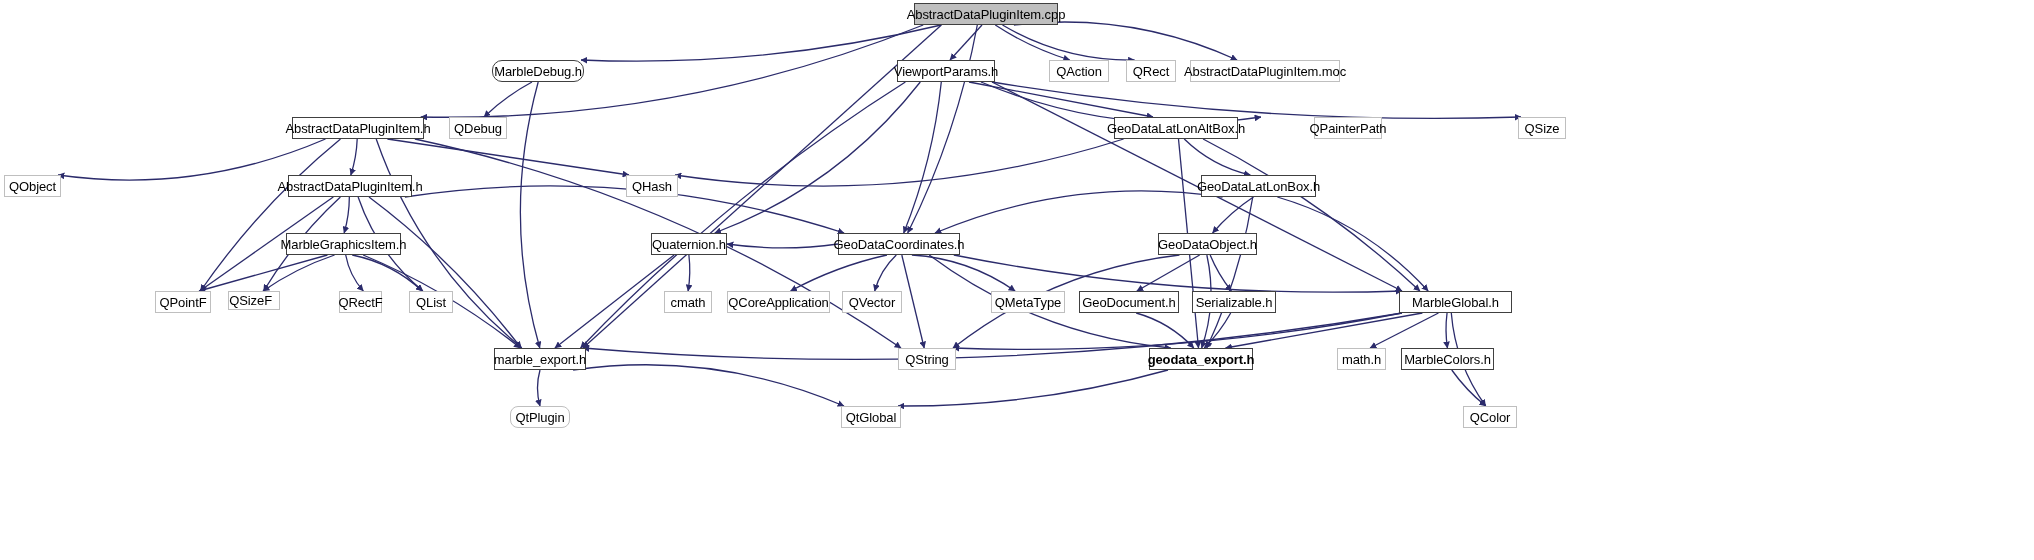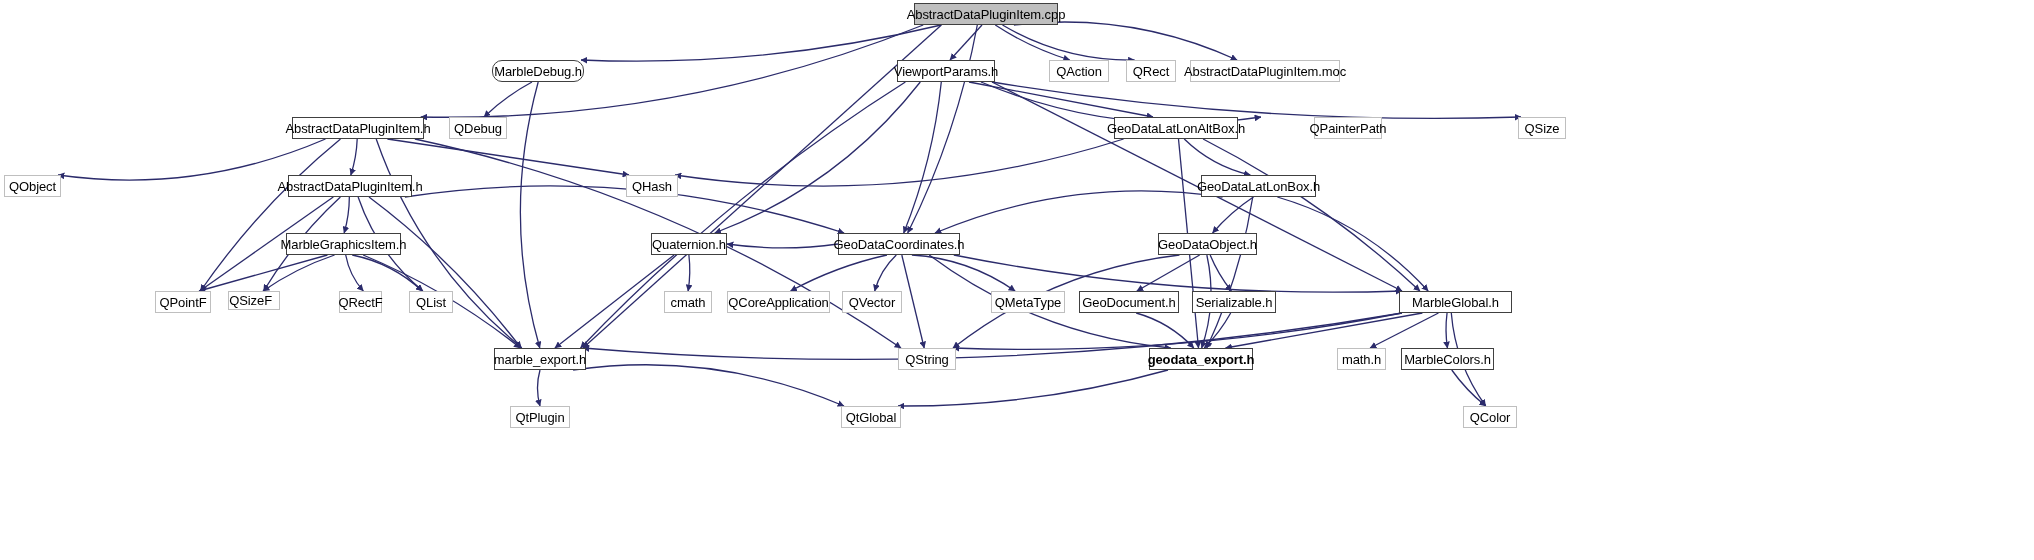--- a/index.html
+++ b/index.html
@@ -229,21 +229,21 @@
       </div>
       <div class="node header" style="left: 1149px; top: 348px; width: 104px; height: 22px; font-weight: bold;">
         <span class="node-label">geodata_export.h</span>
       </div>
       <div class="node system" style="left: 1337px; top: 348px; width: 49px; height: 22px;">
         <span class="node-label">math.h</span>
       </div>
       <div class="node header" style="left: 1401px; top: 348px; width: 93px; height: 22px;">
         <span class="node-label">MarbleColors.h</span>
       </div>
-      <div class="node system" style="left: 510px; top: 406px; width: 60px; height: 22px;">
+      <div class="node system" style="left: 510px; top: 406px; width: 60px; height: 22px; border-radius: 8px;">
         <span class="node-label">QtPlugin</span>
       </div>
       <div class="node system" style="left: 841px; top: 406px; width: 60px; height: 22px;">
         <span class="node-label">QtGlobal</span>
       </div>
       <div class="node system" style="left: 1463px; top: 406px; width: 54px; height: 22px;">
         <span class="node-label">QColor</span>
       </div>
     </div>
 </div>

